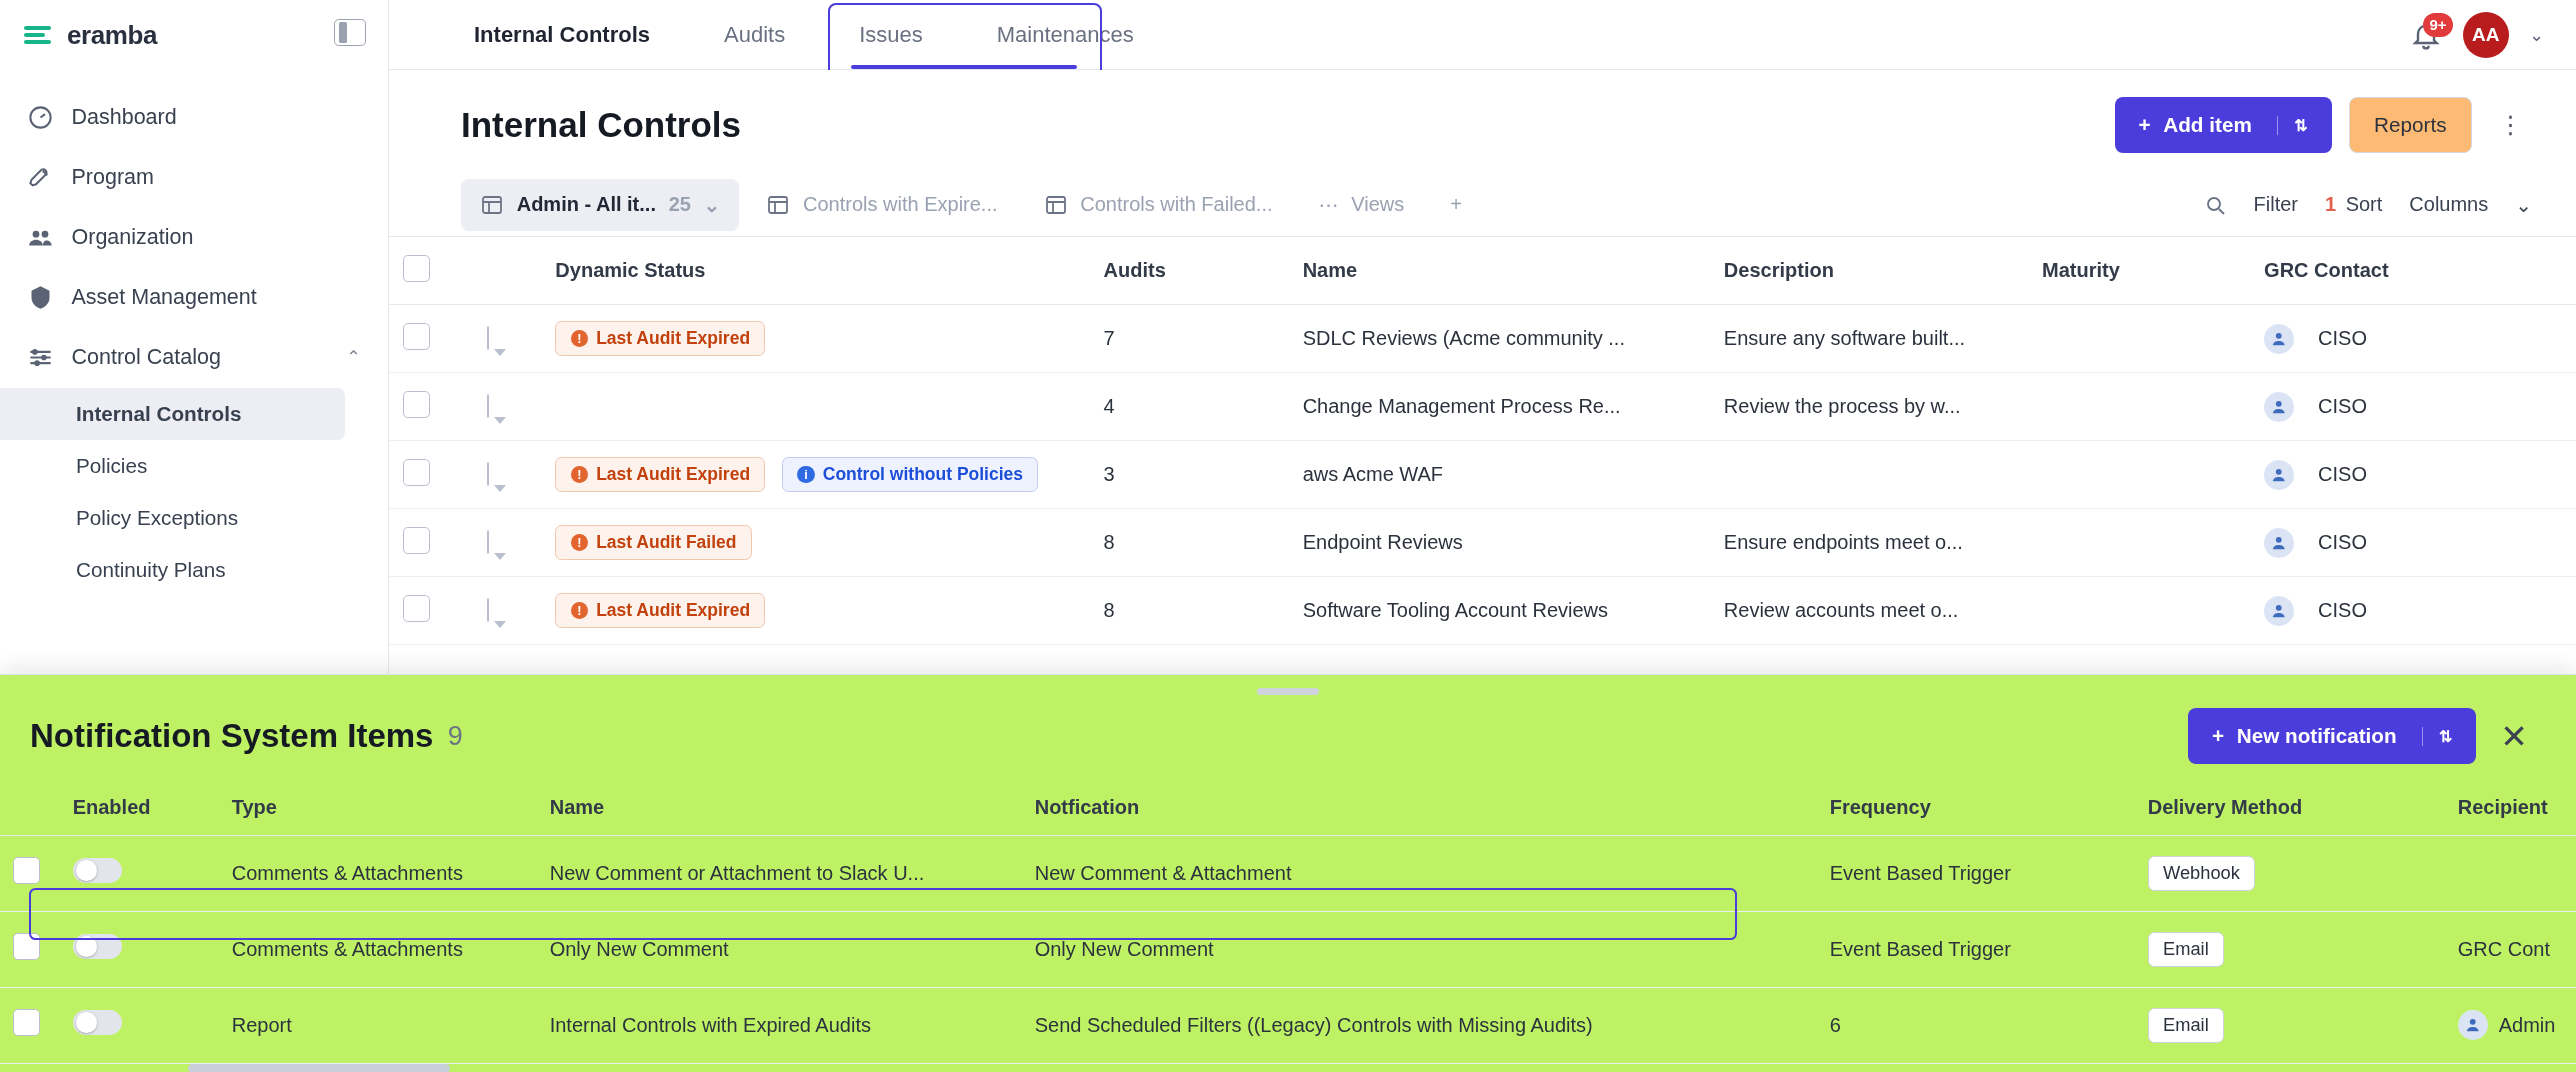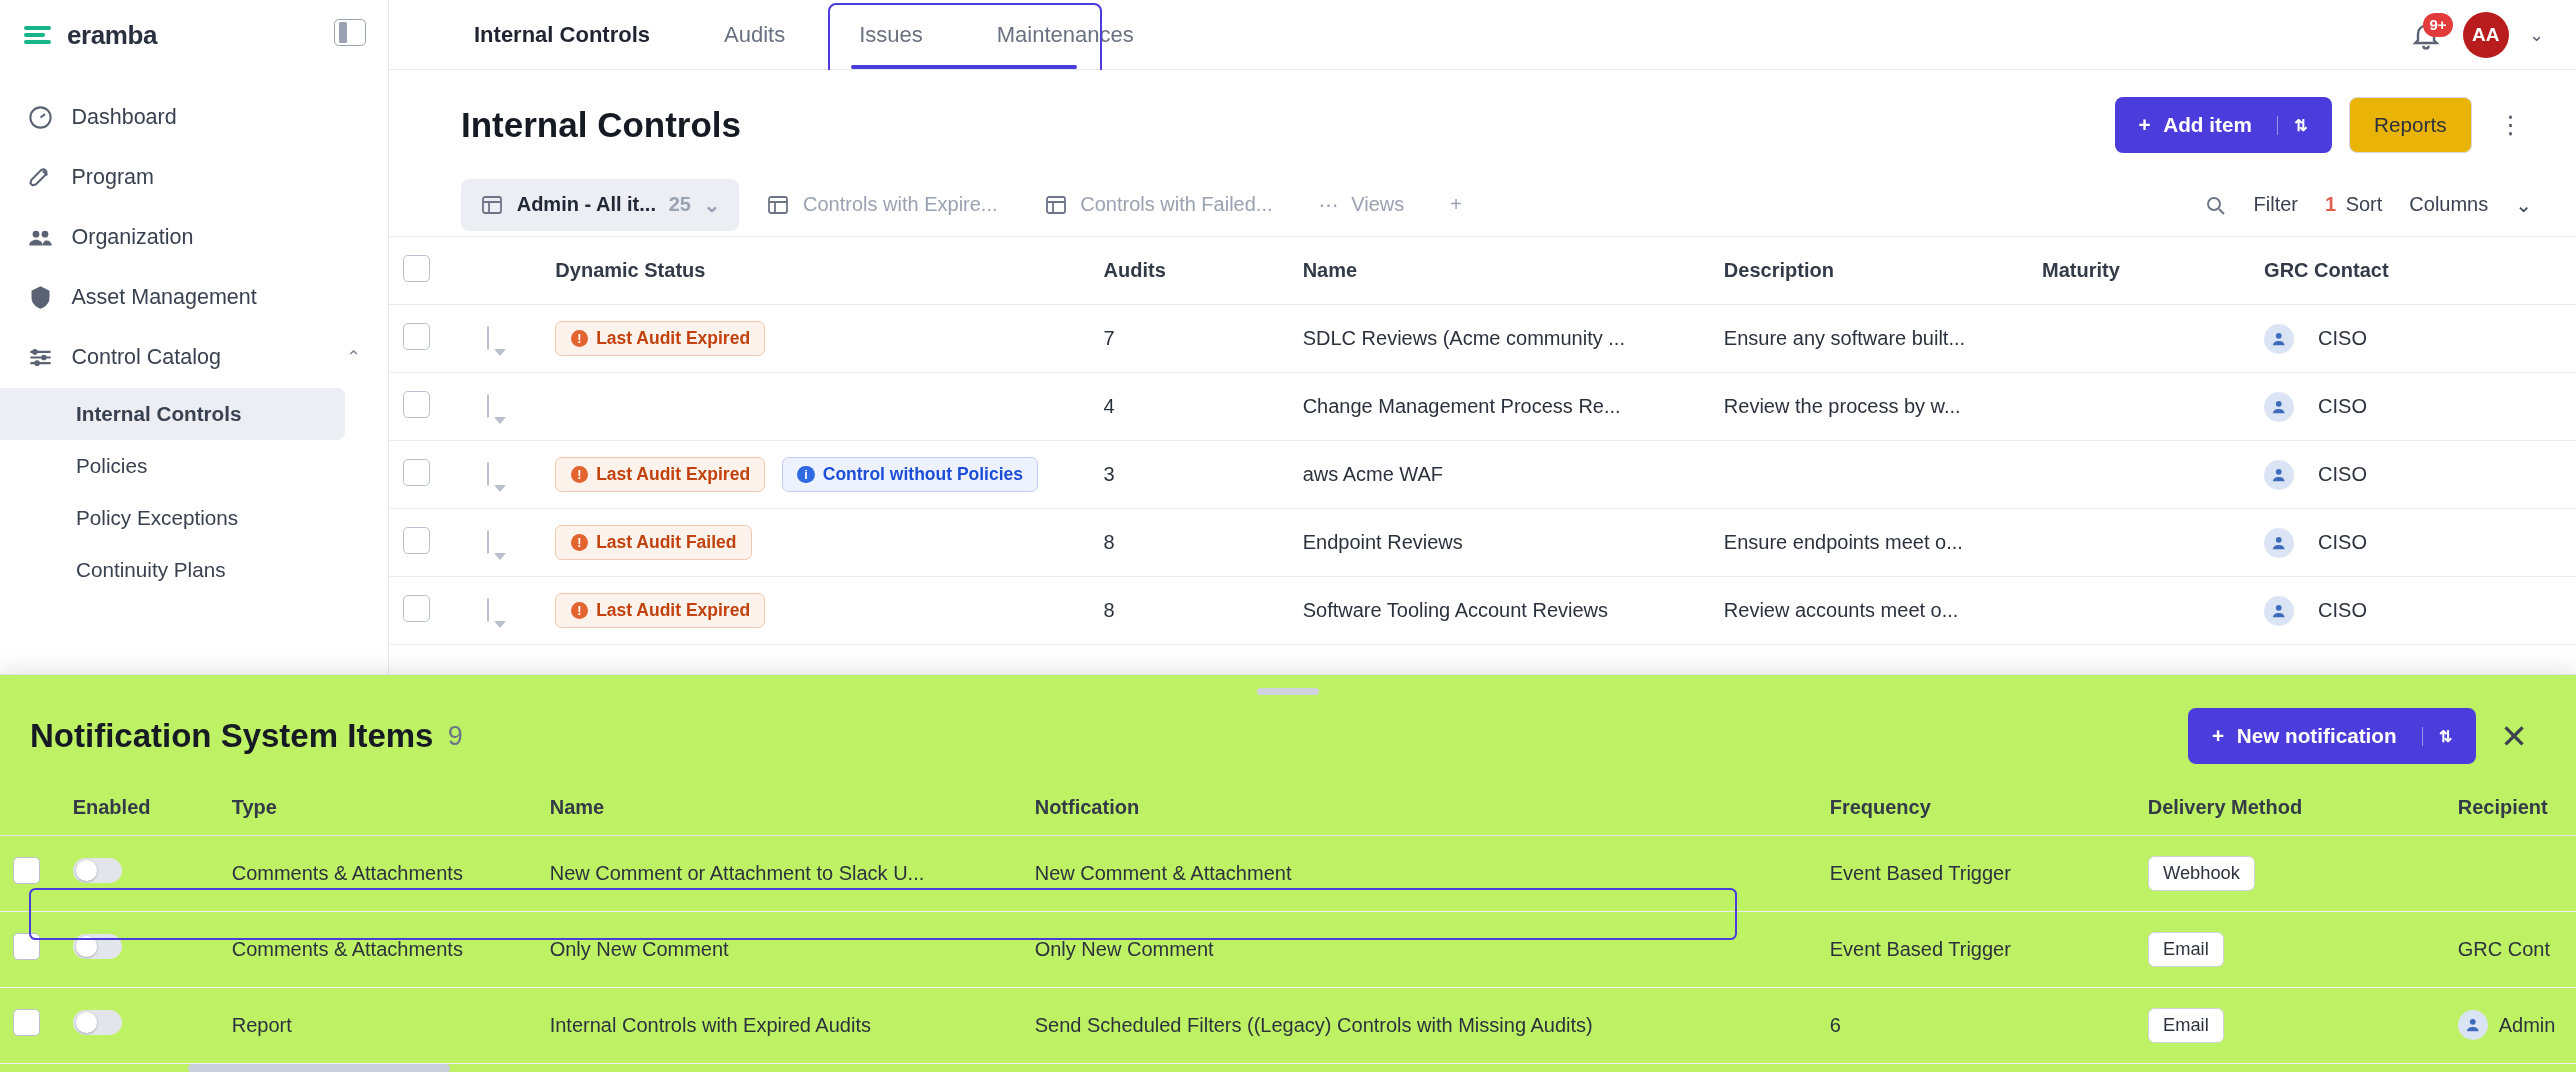--- a/index.html
+++ b/index.html
@@ -133,21 +133,21 @@
     height: 56px; padding: 0 24px; border-radius: 8px;
     font-size: 20.7px; font-weight: 600; cursor: pointer;
   }
   .btn-primary .split {
     margin-left: 12.7px; padding-left: 16px; border-left: 0.8px solid rgba(255,255,255,.45);
     display: flex; align-items: center; font-size: 16px;
   }
   .btn-ghost {
     height: 56px; padding: 0 24px; border: 0.8px solid #d3d7e0; border-radius: 8px;
     font-size: 20.7px; color: #2c323d; display: flex; align-items: center; cursor: pointer;
-    background: #eab308;
+    background: #fdba74;
   }
   .icon-btn {
     width: 43px; height: 56px; display: flex; align-items: center; justify-content: center;
     color: #4a505d; font-size: 24px; cursor: pointer;
   }
 
   
   .viewbar {
     display: flex; align-items: center; gap: 8px;
     padding: 4.8px 44px 0 72px; height: 67px;

